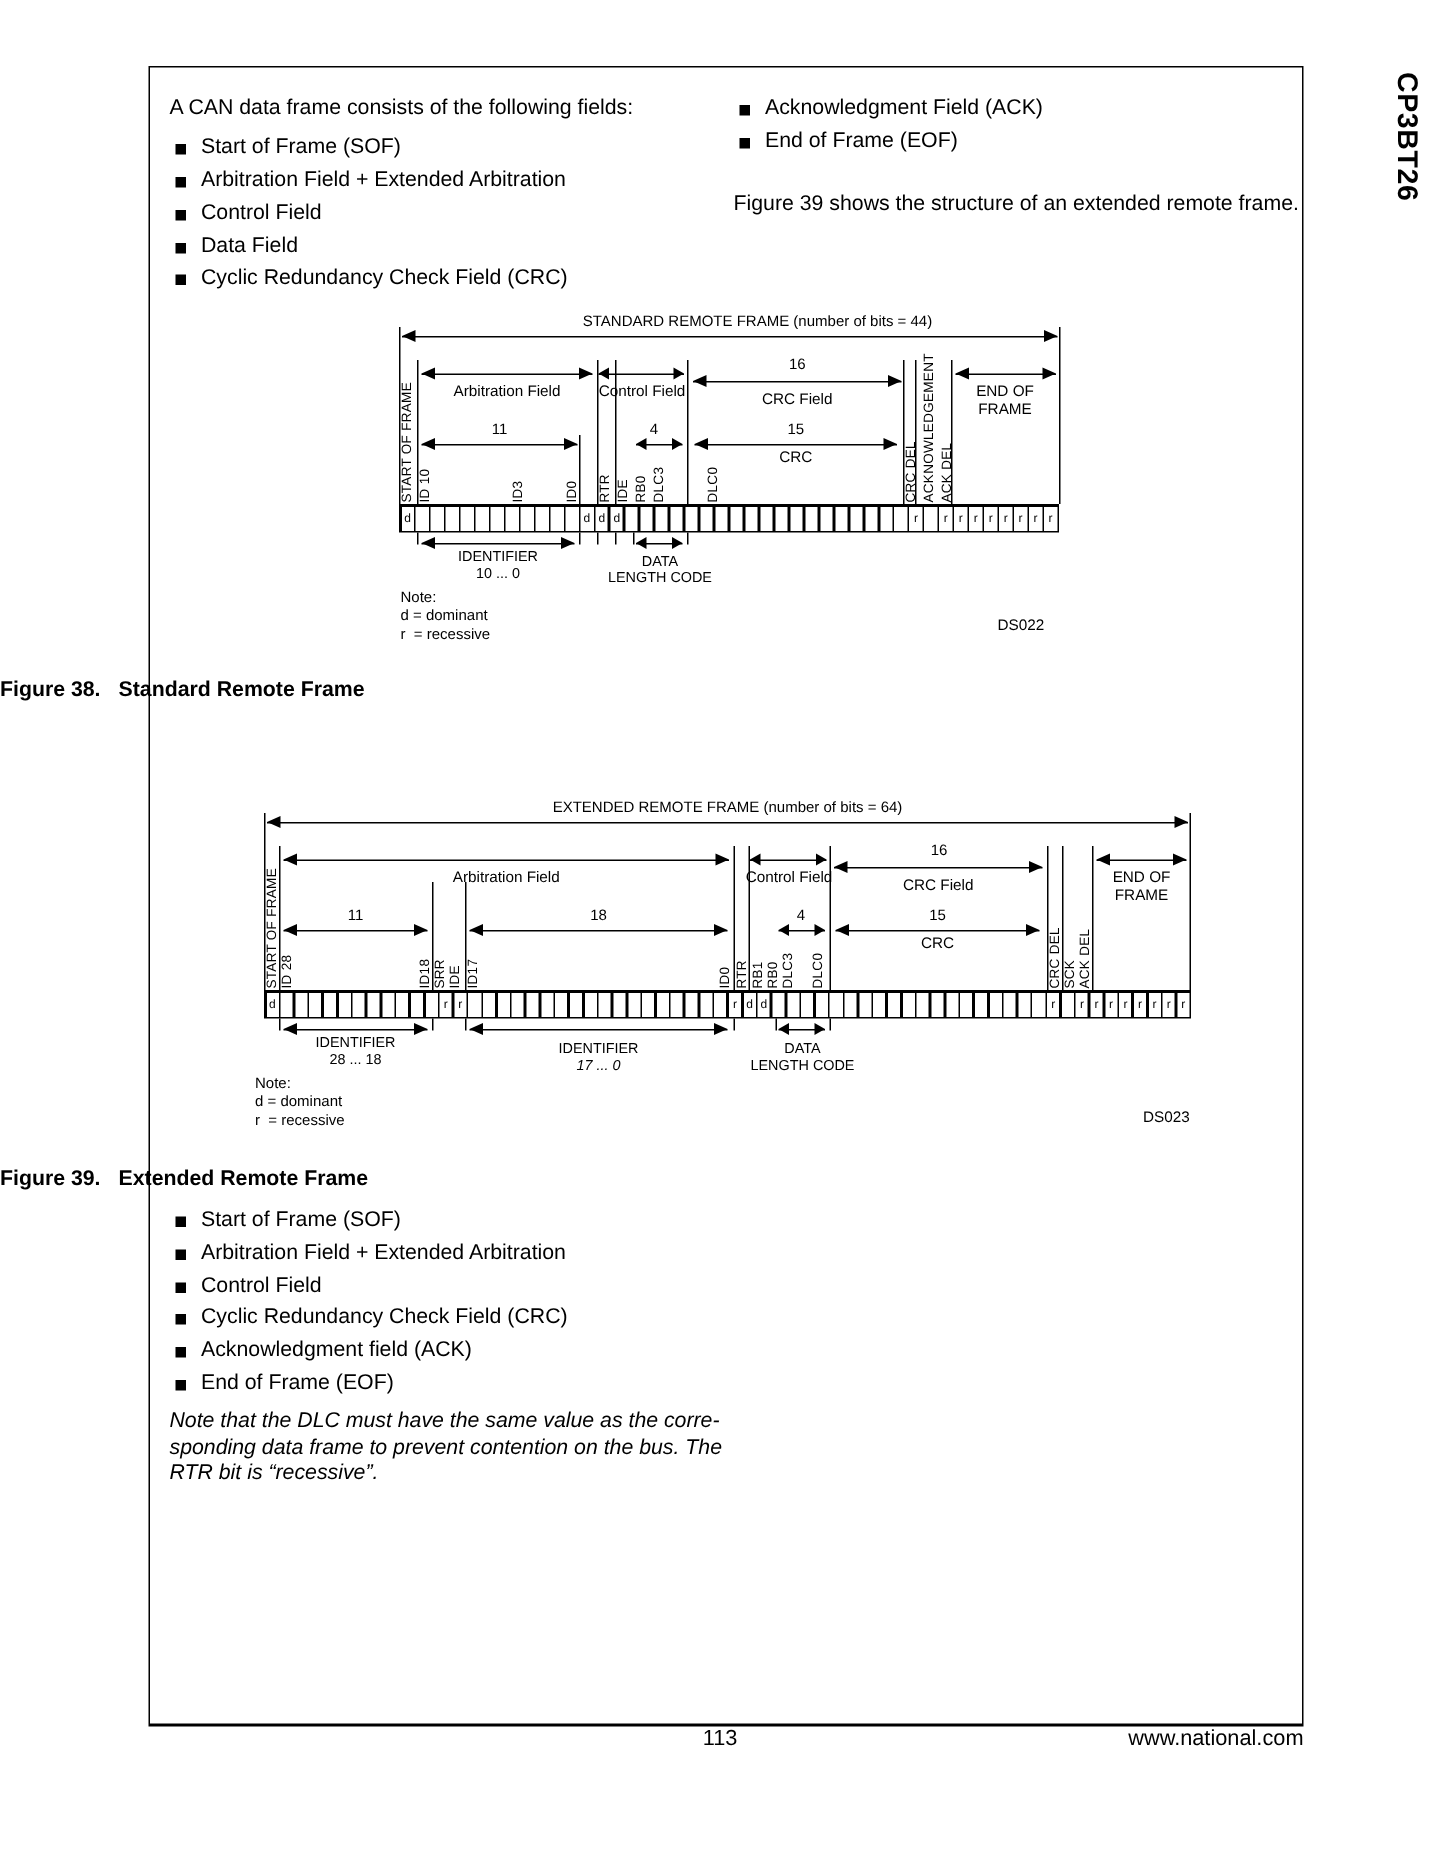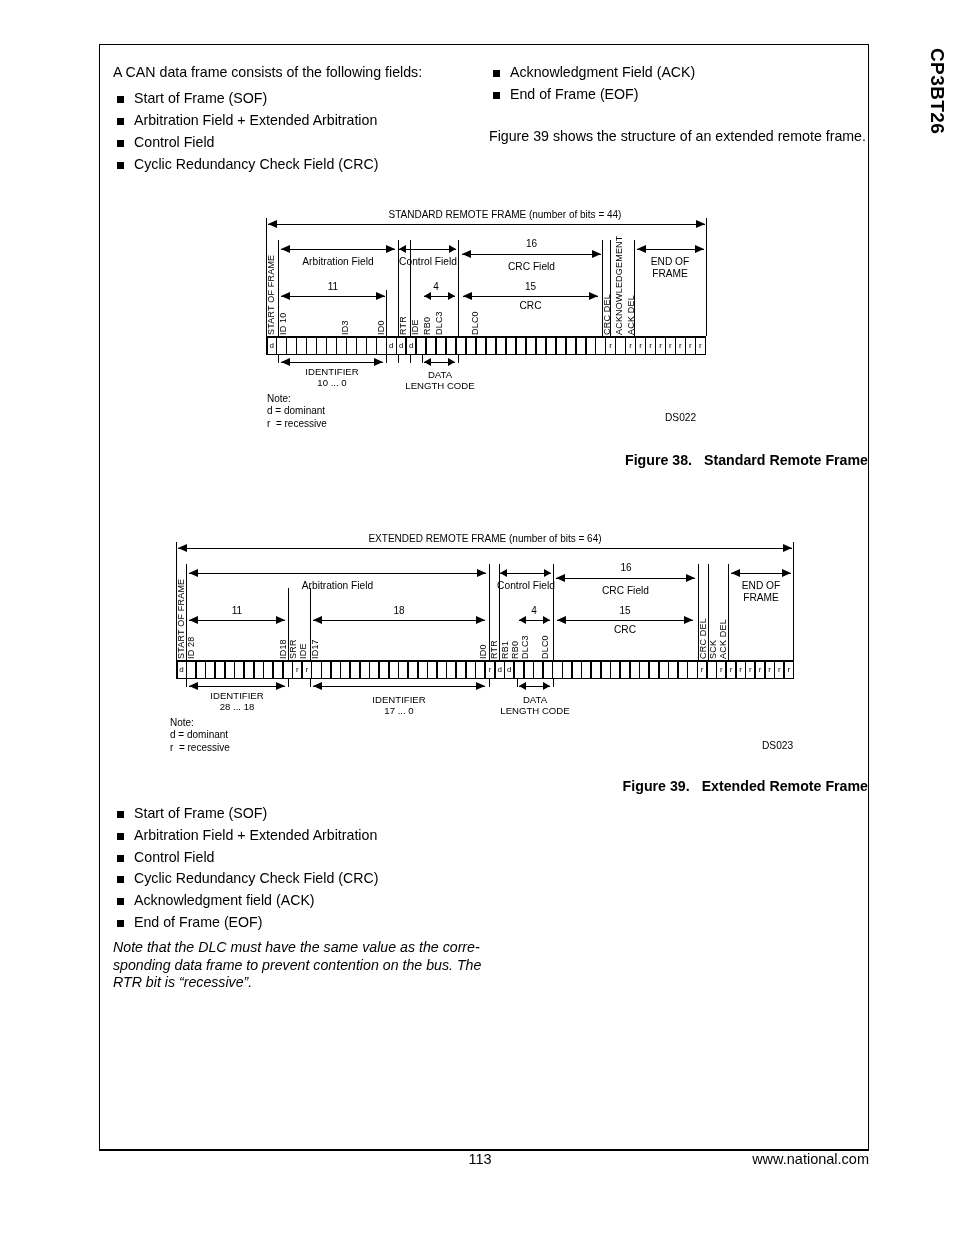--- a/index.html
+++ b/index.html
@@ -95,21 +95,21 @@
     top: 6px;
     width: 7px;
     height: 7px;
     background: #000;
   }
   
   .fig-caption {
     position: absolute;
     width: 868px;
     left: 0;
-    text-align: right;
+    text-align: left;
     font-size: 14.2px;
     font-weight: bold;
   }
   .fig-caption .num { margin-right: 12px; }
   
   .diagram { position: absolute; }
   .dline-v {
     position: absolute;
     border-left: 1.1px solid #000;
     width: 0;
@@ -206,20 +206,21 @@
   <div class="page-border"></div>
 
   <div class="running-head">CP3BT26</div>
 
   <div class="col col-left" style="top:64px;">
     <p class="para">A CAN data frame consists of the following fields:</p>
     <ul class="sq">
       <li>Start of Frame (SOF)</li>
       <li>Arbitration Field + Extended Arbitration</li>
       <li>Control Field</li>
+      <li>Data Field</li>
       <li>Cyclic Redundancy Check Field (CRC)</li>
     </ul>
   </div>
 
   <div class="col col-right" style="top:64px;">
     <ul class="sq">
       <li>Acknowledgment Field (ACK)</li>
       <li>End of Frame (EOF)</li>
     </ul>
     <div class="para">
@@ -631,21 +632,21 @@
     </div>
     <div class="lbl" style="left:189px;top:690px;width:96px;">IDENTIFIER</div>
     <div class="lbl" style="left:189px;top:701px;width:96px;">28 ... 18</div>
 
     <div class="measure" style="left:313px;top:682px;width:172px;">
       <div class="bar"></div>
         <div class="ah l"></div>
         <div class="ah r"></div>
     </div>
     <div class="lbl" style="left:313px;top:694px;width:172px;">IDENTIFIER</div>
-    <div class="lbl" style="left:313px;top:705px;width:172px;">17 ... 0</div>
+    <div class="lbl" style="left:313px;top:705px;width:172px;font-style:italic;">17 ... 0</div>
 
     <div class="measure narrow" style="left:519px;top:682px;width:31px;">
       <div class="bar"></div>
         <div class="ah l"></div>
         <div class="ah r"></div>
     </div>
     <div class="lbl" style="left:489px;top:694px;width:92px;">DATA</div>
     <div class="lbl" style="left:489px;top:705px;width:92px;">LENGTH CODE</div>
 
     <div class="note" style="left:170px;top:717px;">Note:

